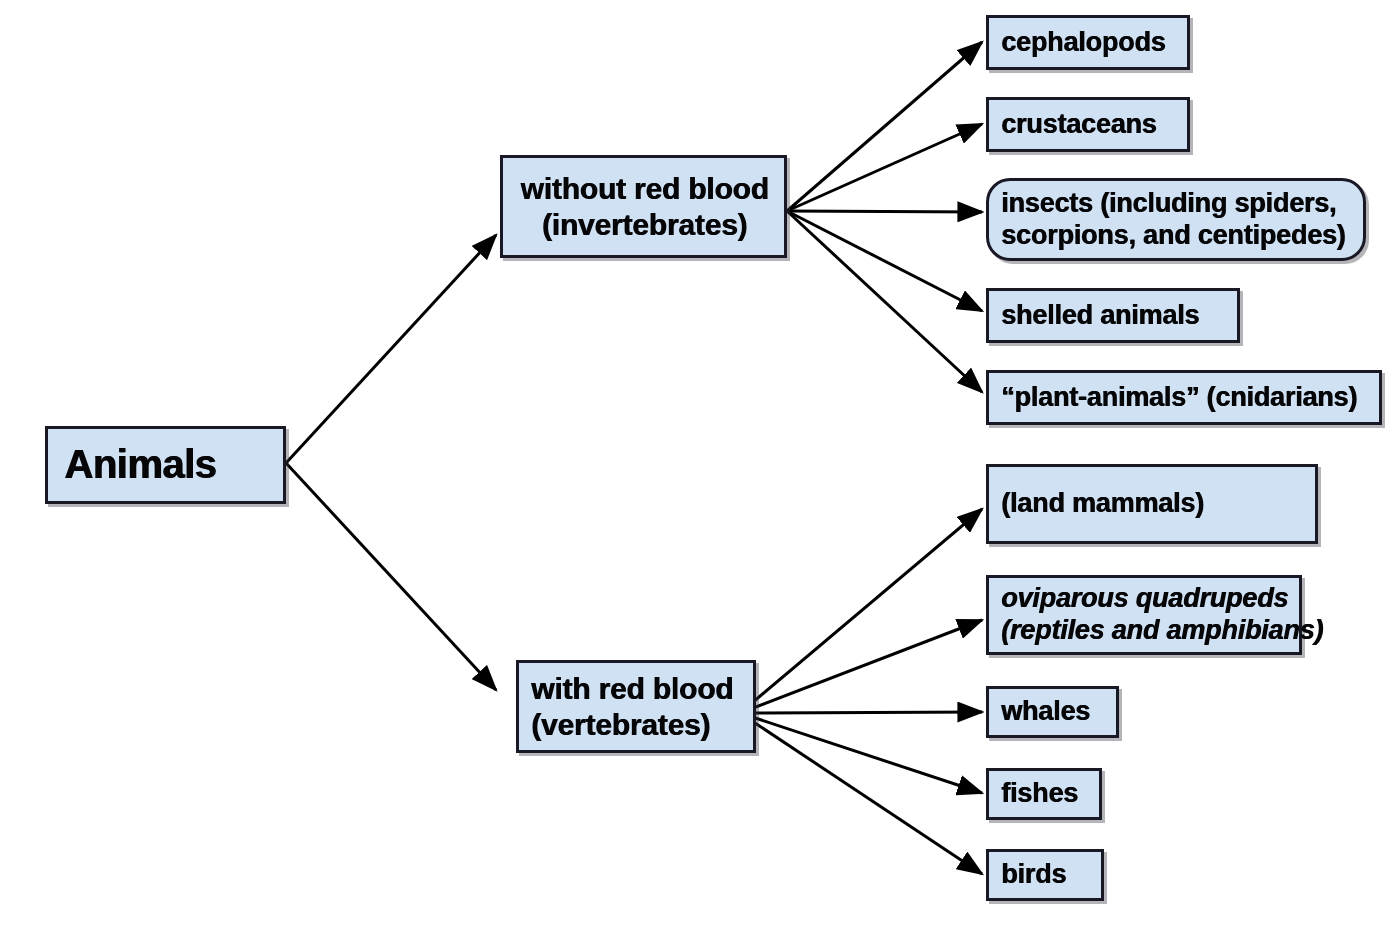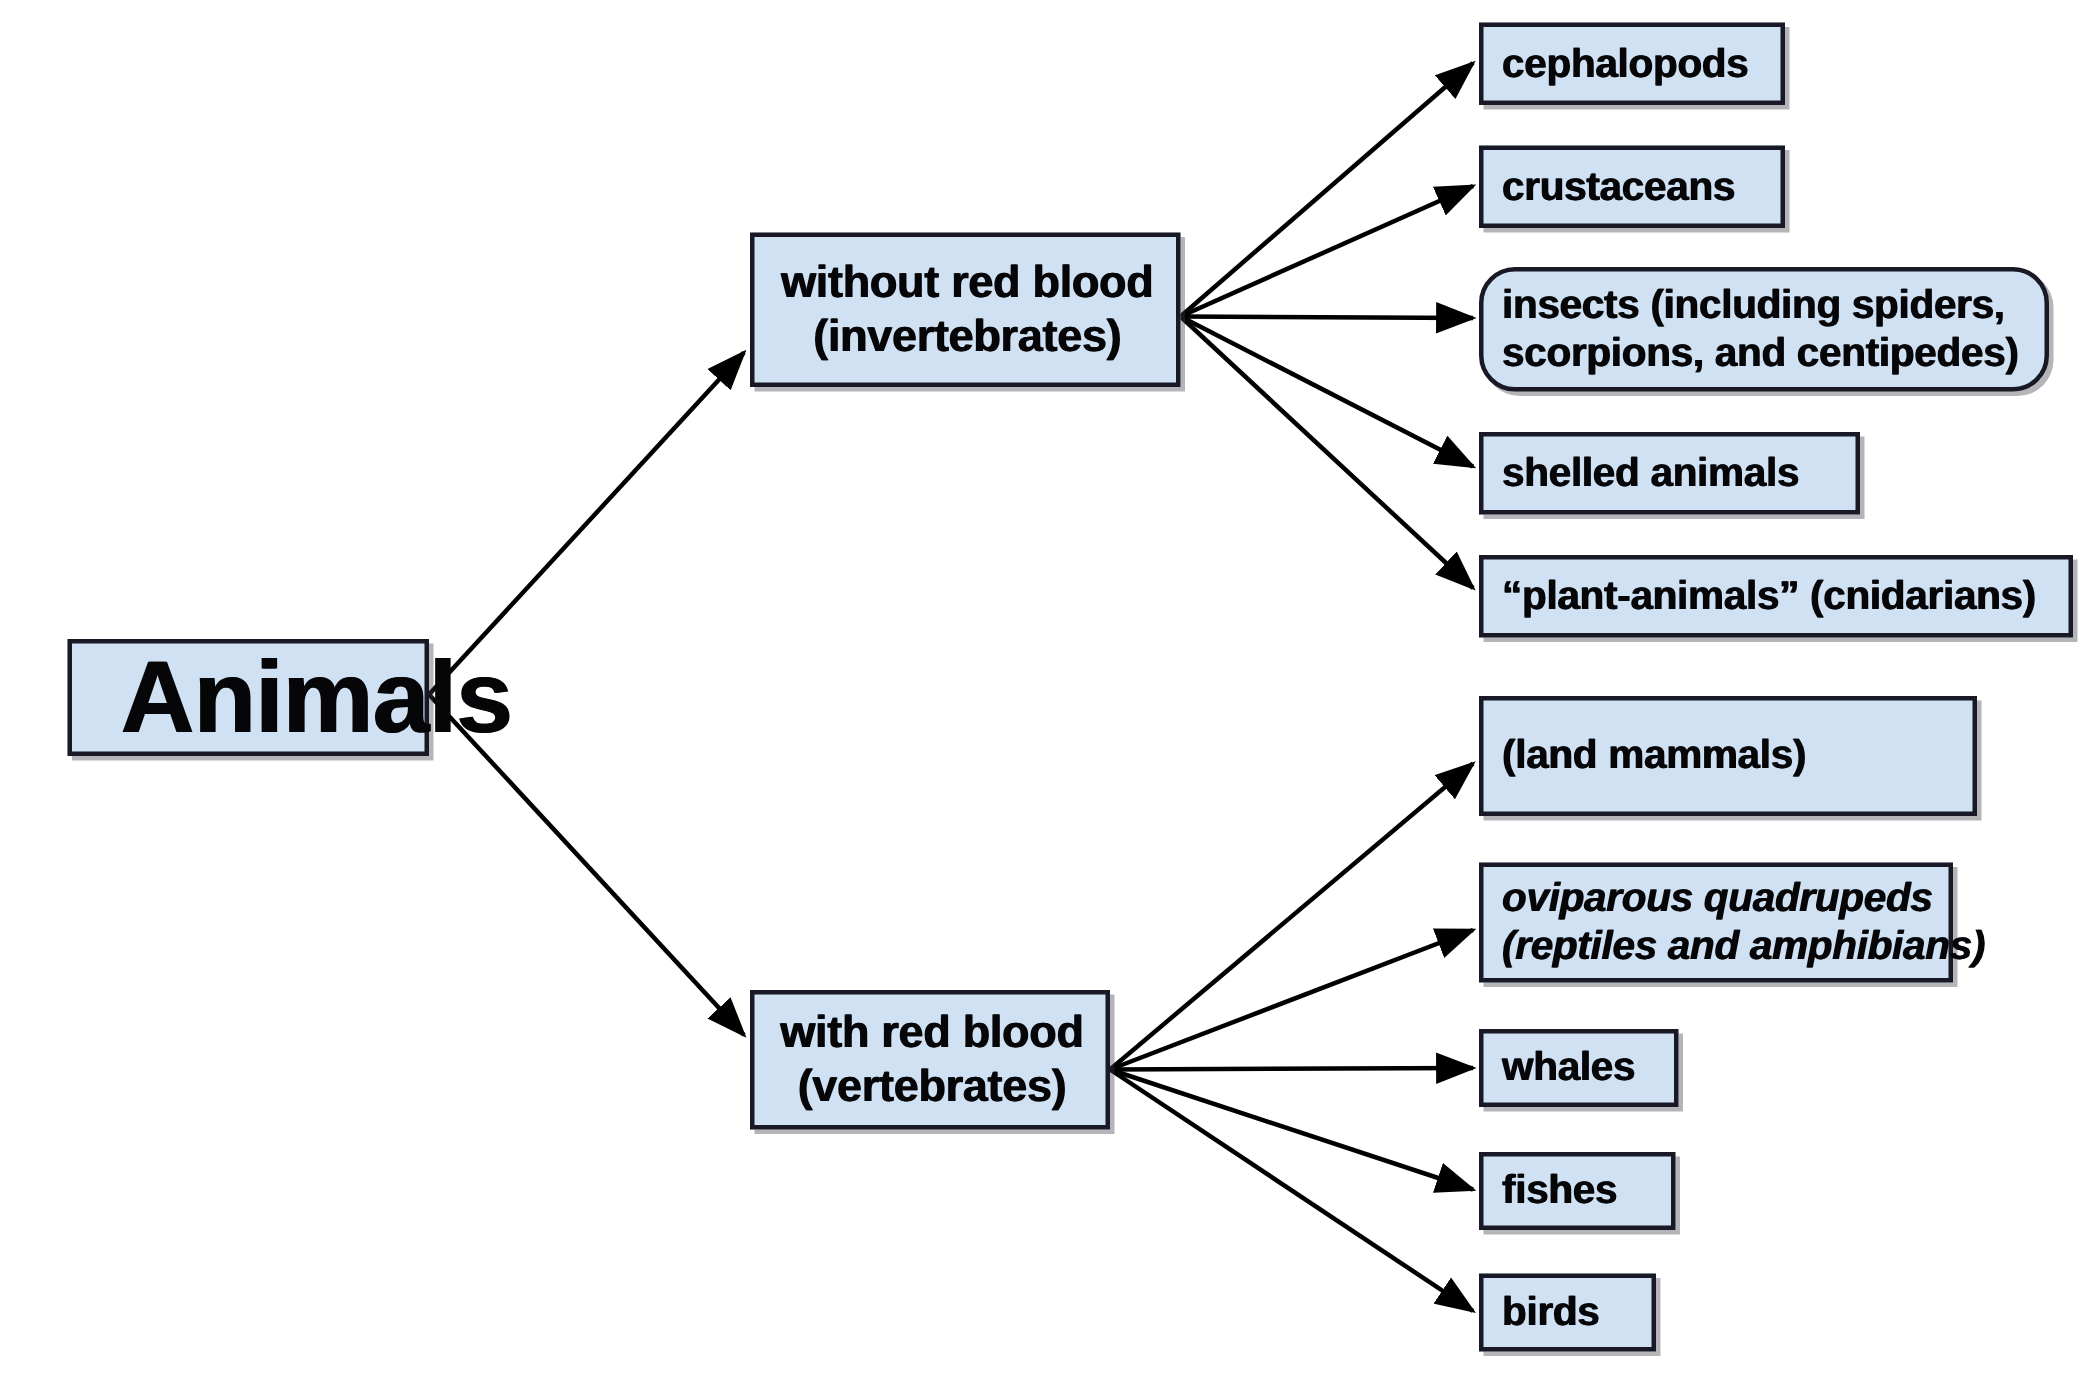--- a/index.html
+++ b/index.html
@@ -40,23 +40,23 @@
     line-height: 1.18;
     padding: 2px 10px 2px 12px;
     font-stretch: condensed;
     text-shadow: 0.7px 0 0 #060608;
   }
   .node .line {
     display: block;
     white-space: nowrap;
   }
   .node-root {
-    font-size: 68px;
+    font-size: 40px;
     letter-spacing: -0.5px;
-    padding-left: 32px;
+    padding-left: 16px;
     text-shadow: 1px 0 0 #060608;
   }
   .node-mid {
     font-size: 30px;
   }
   .node-leaf {
     font-size: 27px;
   }
 </style>
 </head>
@@ -103,35 +103,35 @@
       <div class="node node-leaf" style="left: 986px; top: 178px; width: 380px; height: 83px; border-radius: 24px;">
         <span class="line">insects (including spiders,</span>
         <span class="line">scorpions, and centipedes)</span>
       </div>
       <div class="node node-leaf" style="left: 986px; top: 288px; width: 254px; height: 55px;">
         <span class="line">shelled animals</span>
       </div>
       <div class="node node-leaf" style="left: 986px; top: 370px; width: 396px; height: 55px;">
         <span class="line">“plant-animals” (cnidarians)</span>
       </div>
-      <div class="node node-mid" style="left: 500px; top: 660px; width: 240px; height: 93px; align-items: center;">
+      <div class="node node-mid" style="left: 516px; top: 660px; width: 240px; height: 93px;">
         <span class="line">with red blood</span>
         <span class="line">(vertebrates)</span>
       </div>
       <div class="node node-leaf" style="left: 986px; top: 464px; width: 332px; height: 80px;">
         <span class="line">(land mammals)</span>
       </div>
       <div class="node node-leaf" style="left: 986px; top: 575px; width: 316px; height: 80px; font-style: italic;">
         <span class="line">oviparous quadrupeds</span>
         <span class="line">(reptiles and amphibians)</span>
       </div>
       <div class="node node-leaf" style="left: 986px; top: 686px; width: 133px; height: 52px;">
         <span class="line">whales</span>
       </div>
-      <div class="node node-leaf" style="left: 986px; top: 768px; width: 131px; height: 52px;">
+      <div class="node node-leaf" style="left: 986px; top: 768px; width: 116px; height: 52px;">
         <span class="line">fishes</span>
       </div>
       <div class="node node-leaf" style="left: 986px; top: 849px; width: 118px; height: 52px;">
         <span class="line">birds</span>
       </div>
     </div>
 
 </div>
 
 </body></html>

